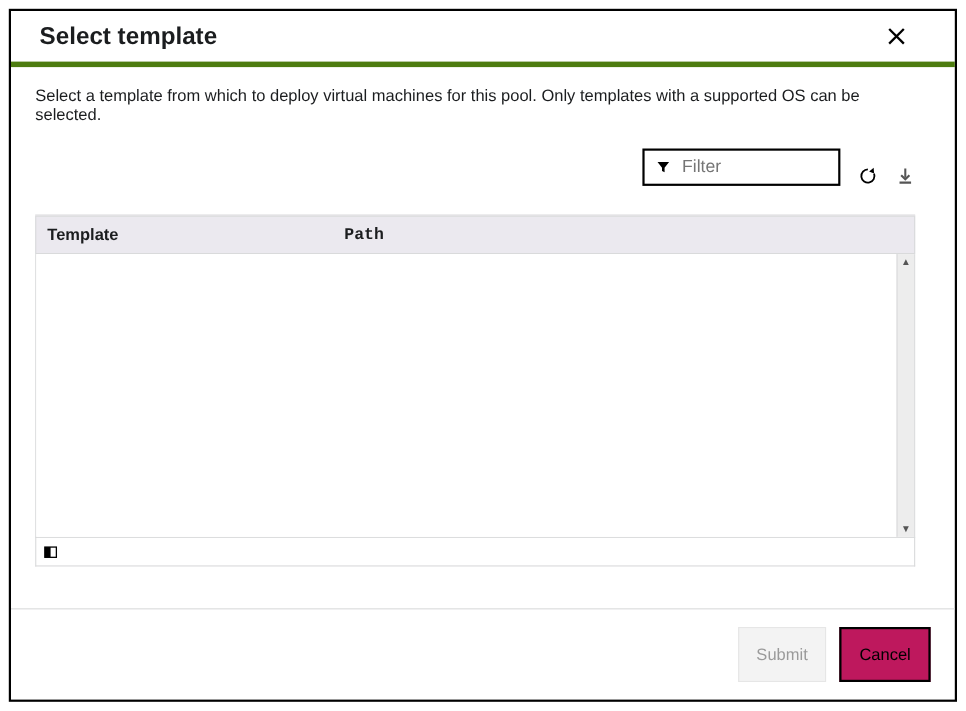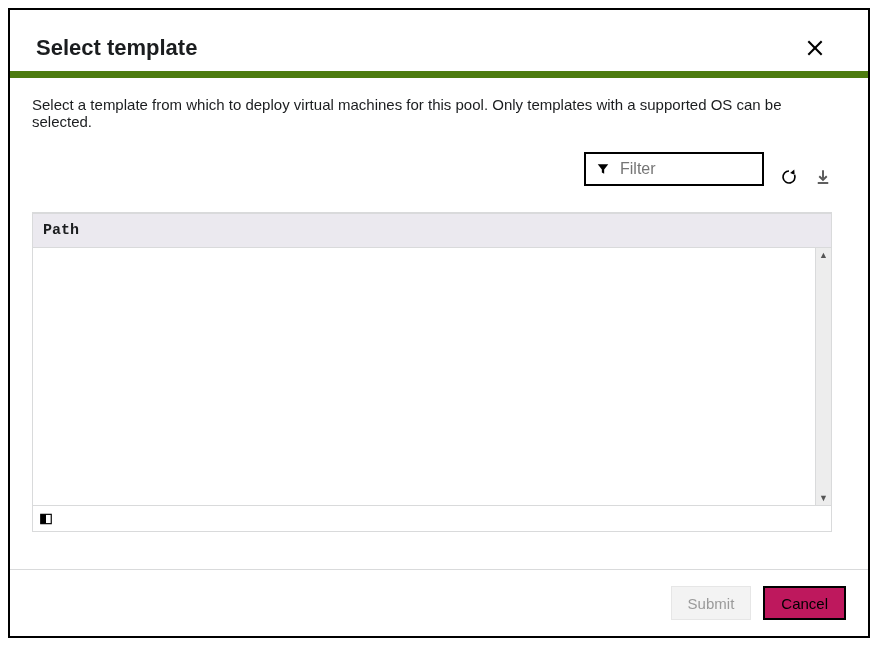--- a/index.html
+++ b/index.html
@@ -21,22 +21,21 @@
     border: 2px solid #000;
     background: #fff;
     display: flex;
     flex-direction: column;
   }
   .dialog-header {
     display: flex;
     align-items: center;
     justify-content: space-between;
     padding: 10px 43px 10px 26px;
-    border-bottom: 7px solid #4d7c0f;
-    margin-top: 15px;
+    border-bottom: 5px solid #4d7c0f;
   }
   .dialog-title {
     font-size: 22px;
     font-weight: 600;
   }
   .close-icon {
     width: 20px;
     height: 20px;
     cursor: pointer;
     color: #000;
@@ -150,21 +149,21 @@
   .dialog-footer {
     border-top: 1px solid #d9dadb;
     padding: 16px 22px;
     display: flex;
     justify-content: flex-end;
     gap: 12px;
   }
   .btn {
     font-size: 15px;
     padding: 6px 16px;
-    height: 34px;
+    height: 50px;
     display: inline-flex;
     align-items: center;
     justify-content: center;
     cursor: pointer;
     text-align: center;
   }
   .btn-submit {
     background: #f3f3f3;
     border: 1px solid #e6e6e6;
     color: #9a9a9a;
@@ -208,20 +207,21 @@
         </svg>
         <svg class="ctrl-icon" viewBox="0 0 24 24" style="color:#555;">
           <path d="M12 3 V14" stroke="currentColor" stroke-width="2.5"></path>
           <path d="M7 11 L12 16 L17 11" fill="none" stroke="currentColor" stroke-width="2.5"></path>
           <line x1="5" y1="20" x2="19" y2="20" stroke="currentColor" stroke-width="2.5"></line>
         </svg>
       </div>
 
       <div class="table-wrap">
         <div class="table-header">
+          <div class="th th-template">Template</div>
           <div class="th th-path">Path</div>
         </div>
         <div class="table-body-outer">
           <div class="table-body"></div>
           <div class="fake-scrollbar">
             <span class="arrow">▲</span>
             <span class="arrow">▼</span>
           </div>
         </div>
         <div class="table-footer">

